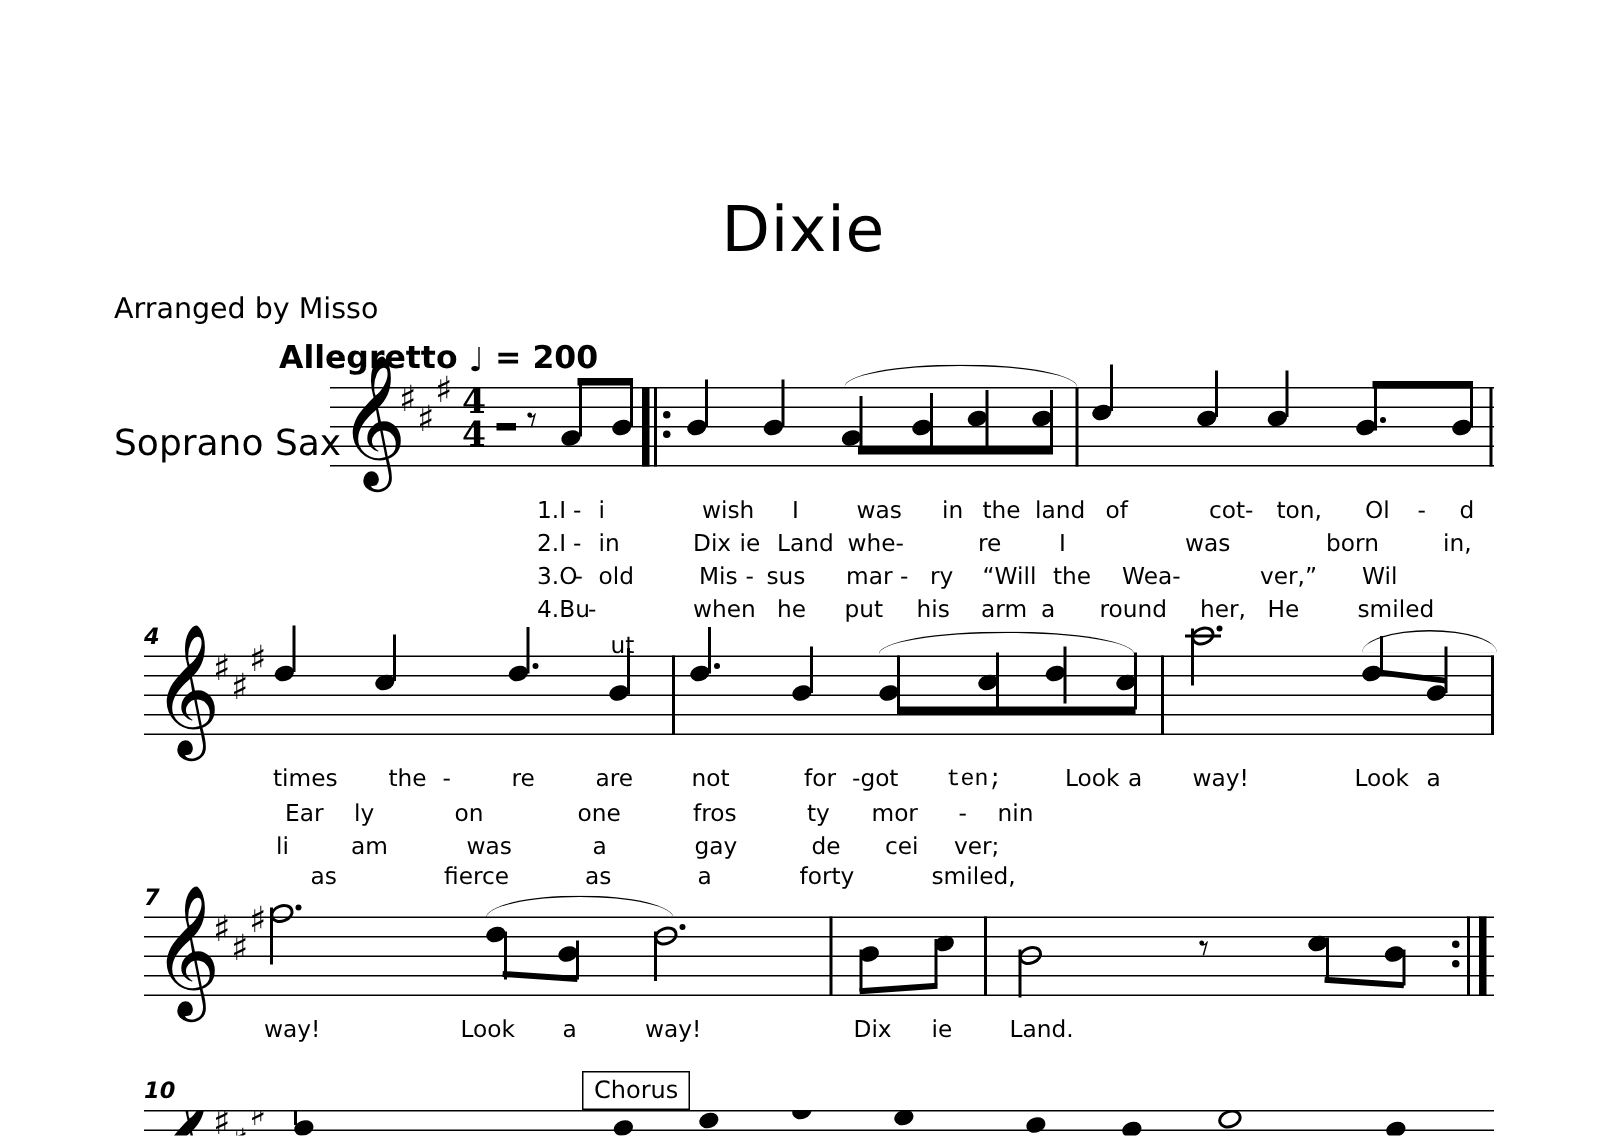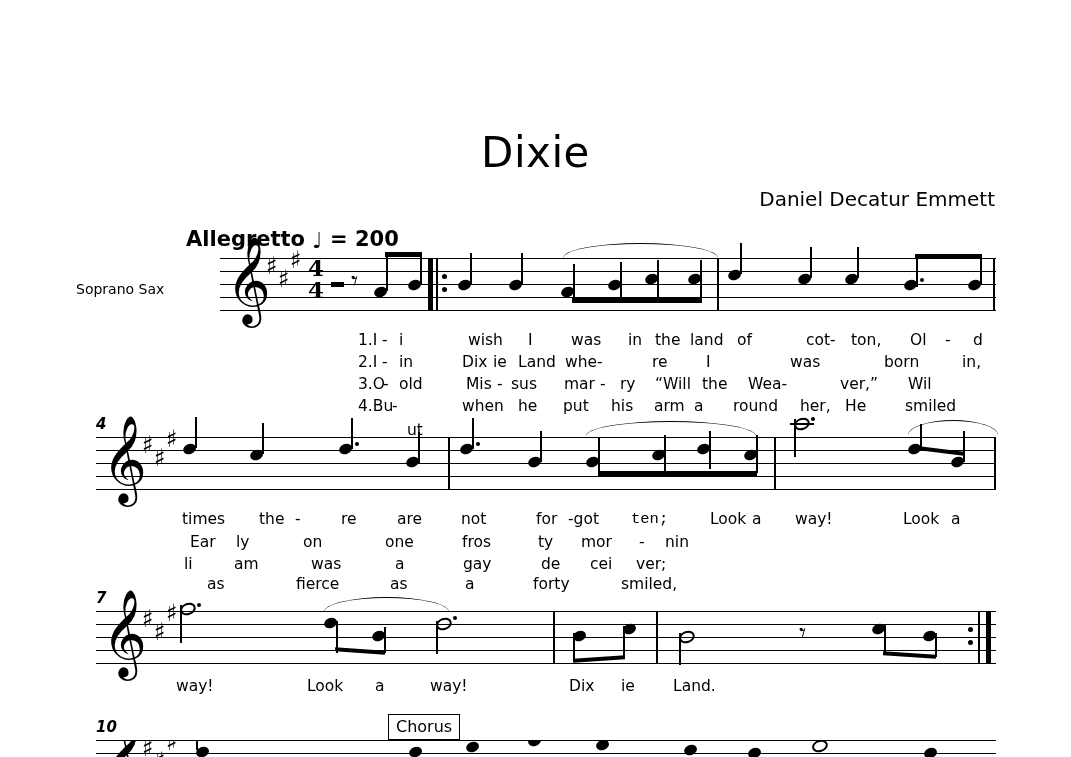--- a/index.html
+++ b/index.html
@@ -57,21 +57,21 @@
     font-family: "DejaVu Sans", sans-serif;
     font-size: 22px;
     font-weight: normal;
     position: relative;
     top: 2px;
   }
   .instrument {
     position: absolute;
     left: 76px;
     top: 281px;
-    font-size: 14px;
+    font-size: 24px;
   }
   .measure-num {
     position: absolute;
     font-size: 15px;
     font-style: italic;
     font-weight: bold;
   }
   
   .system { position: absolute; }
   .staff-lines { position: absolute; left: 0; top: 0; }
@@ -181,21 +181,21 @@
     font-size: 16px;
     background: #fff;
   }
 </style>
 </head>
 <body>
 
 <div class="sheet">
 
   <div class="title">Dixie</div>
-  <div class="composer">Daniel Decatur Emmett</div>
+  <div class="arranger">Arranged by Misso</div>
 
   <div class="tempo">
     <span>Allegretto</span>
     <span class="notegl">♩</span>
     <span>= 200</span>
   </div>
 
   <div class="instrument">Soprano Sax</div>
 
   <div class="system" style="left:220px; top:258px; width:776px; height:64px;">

